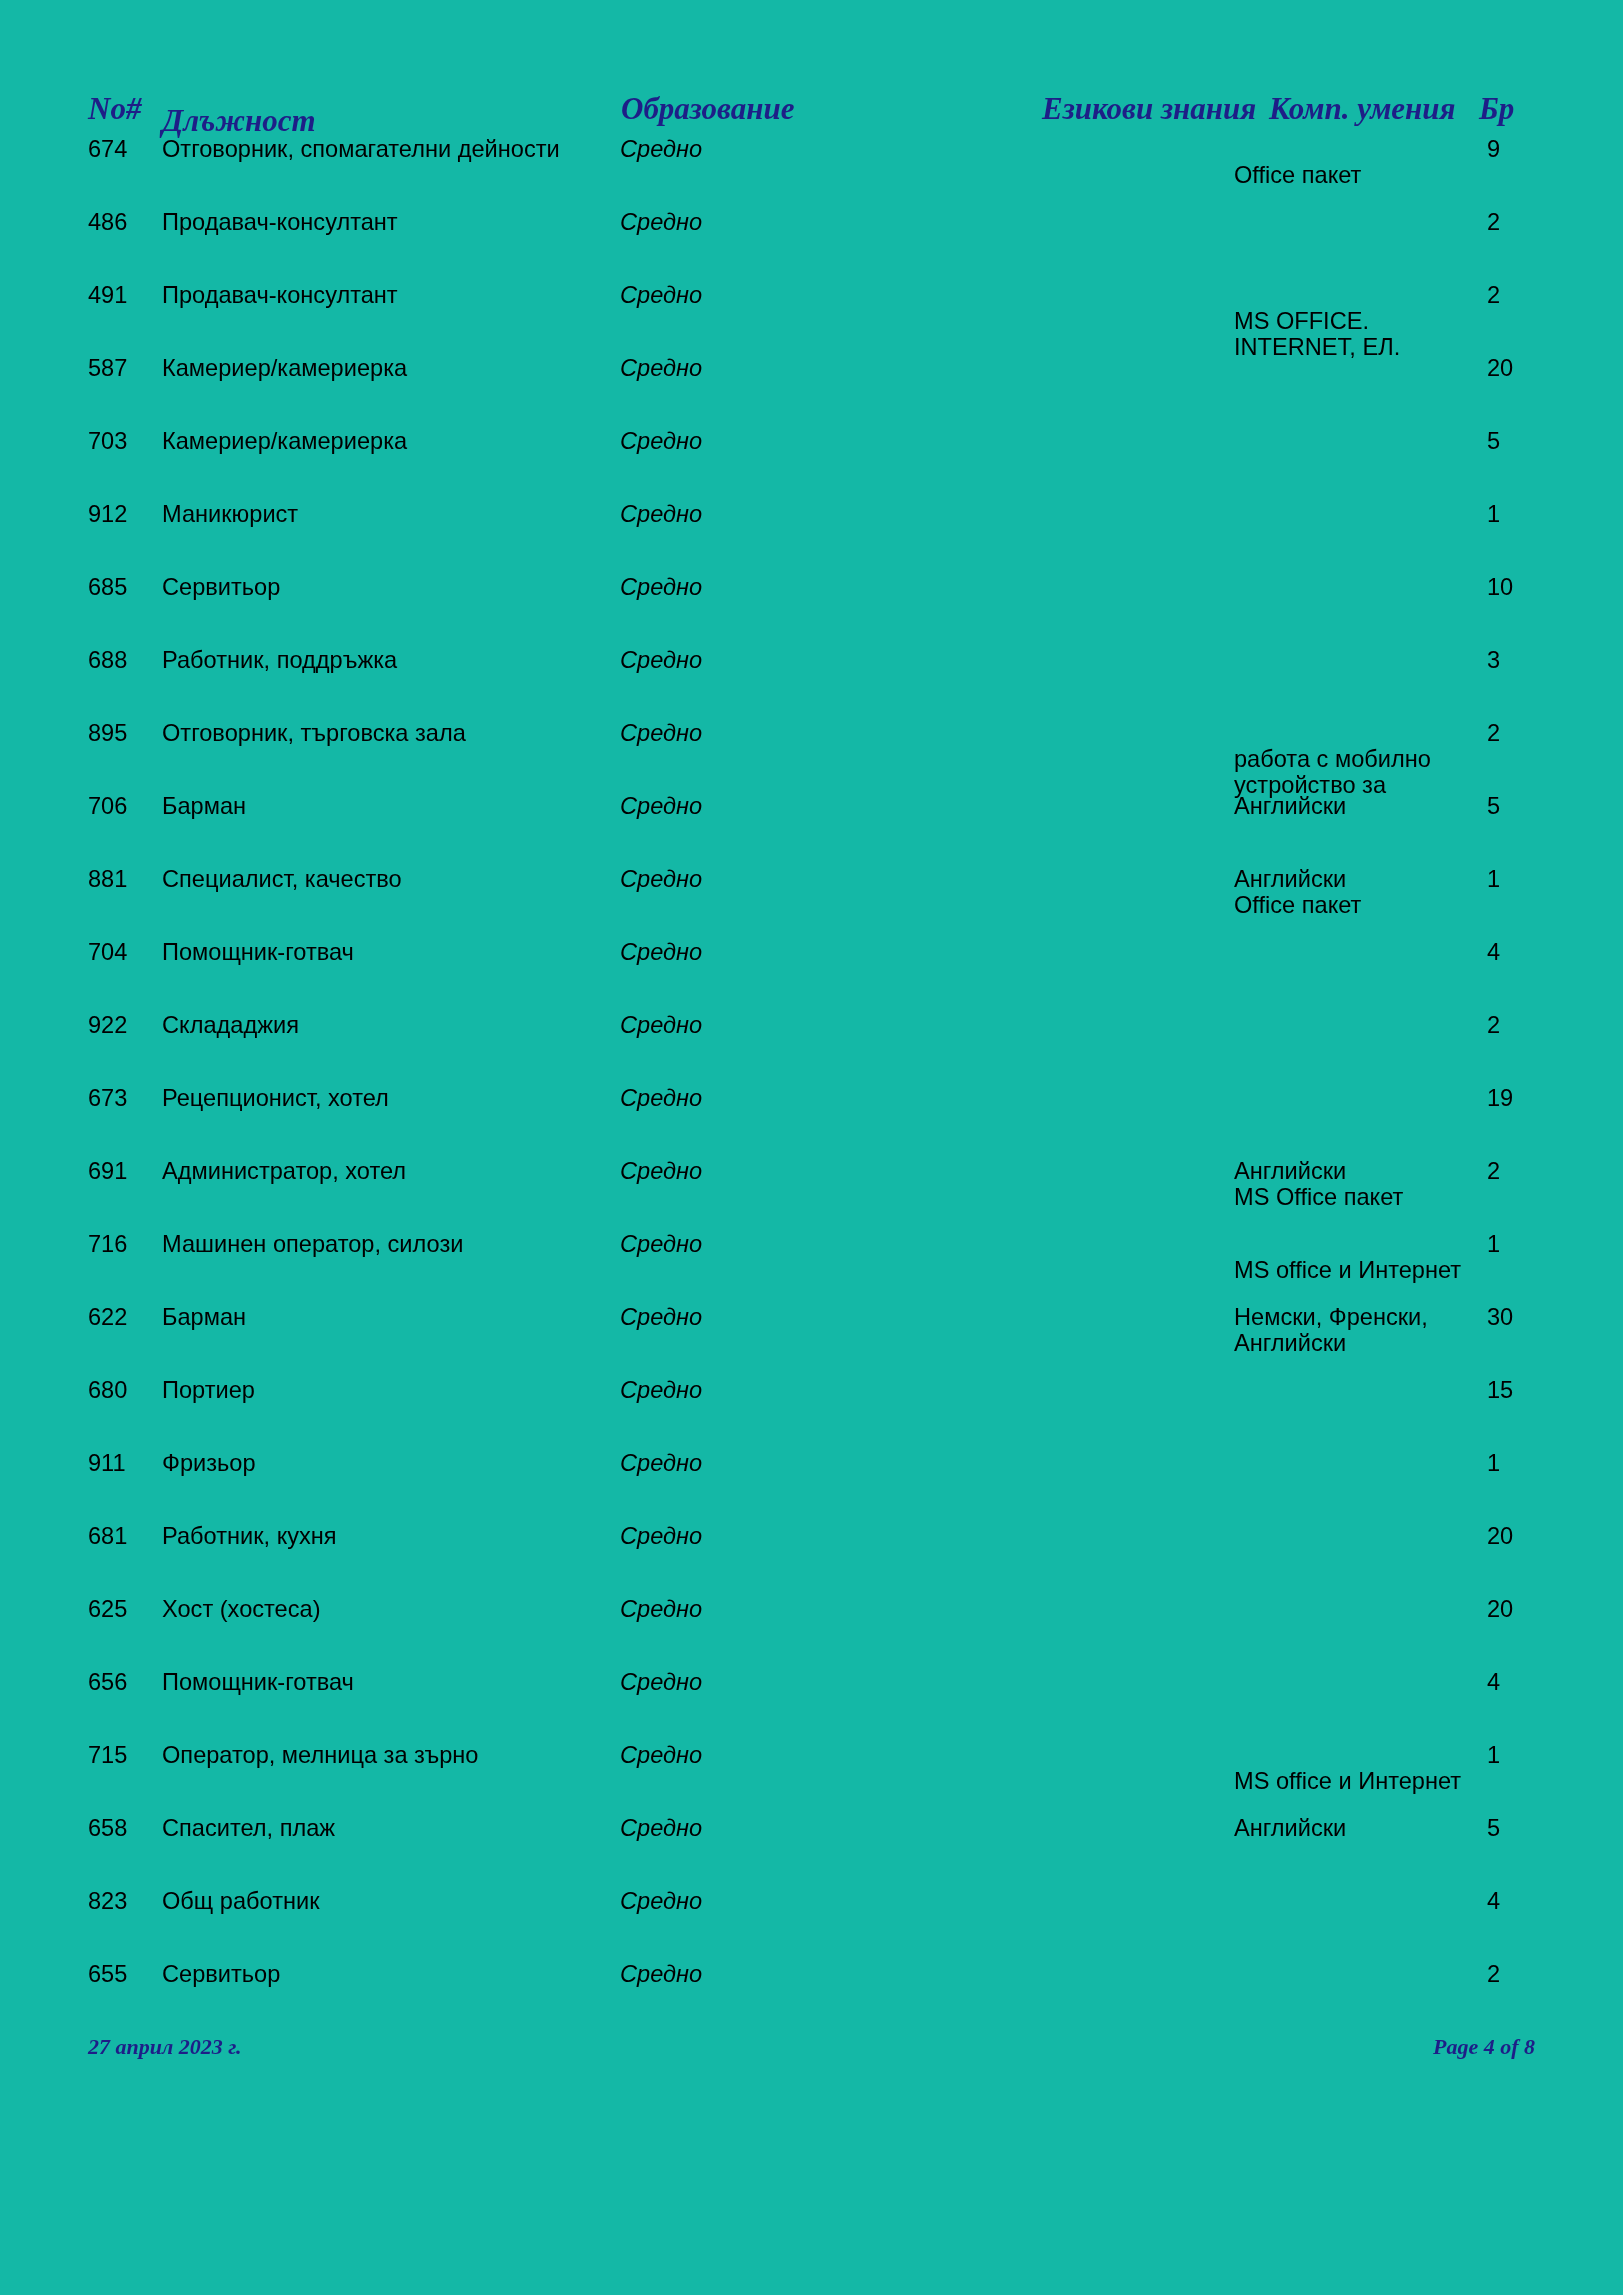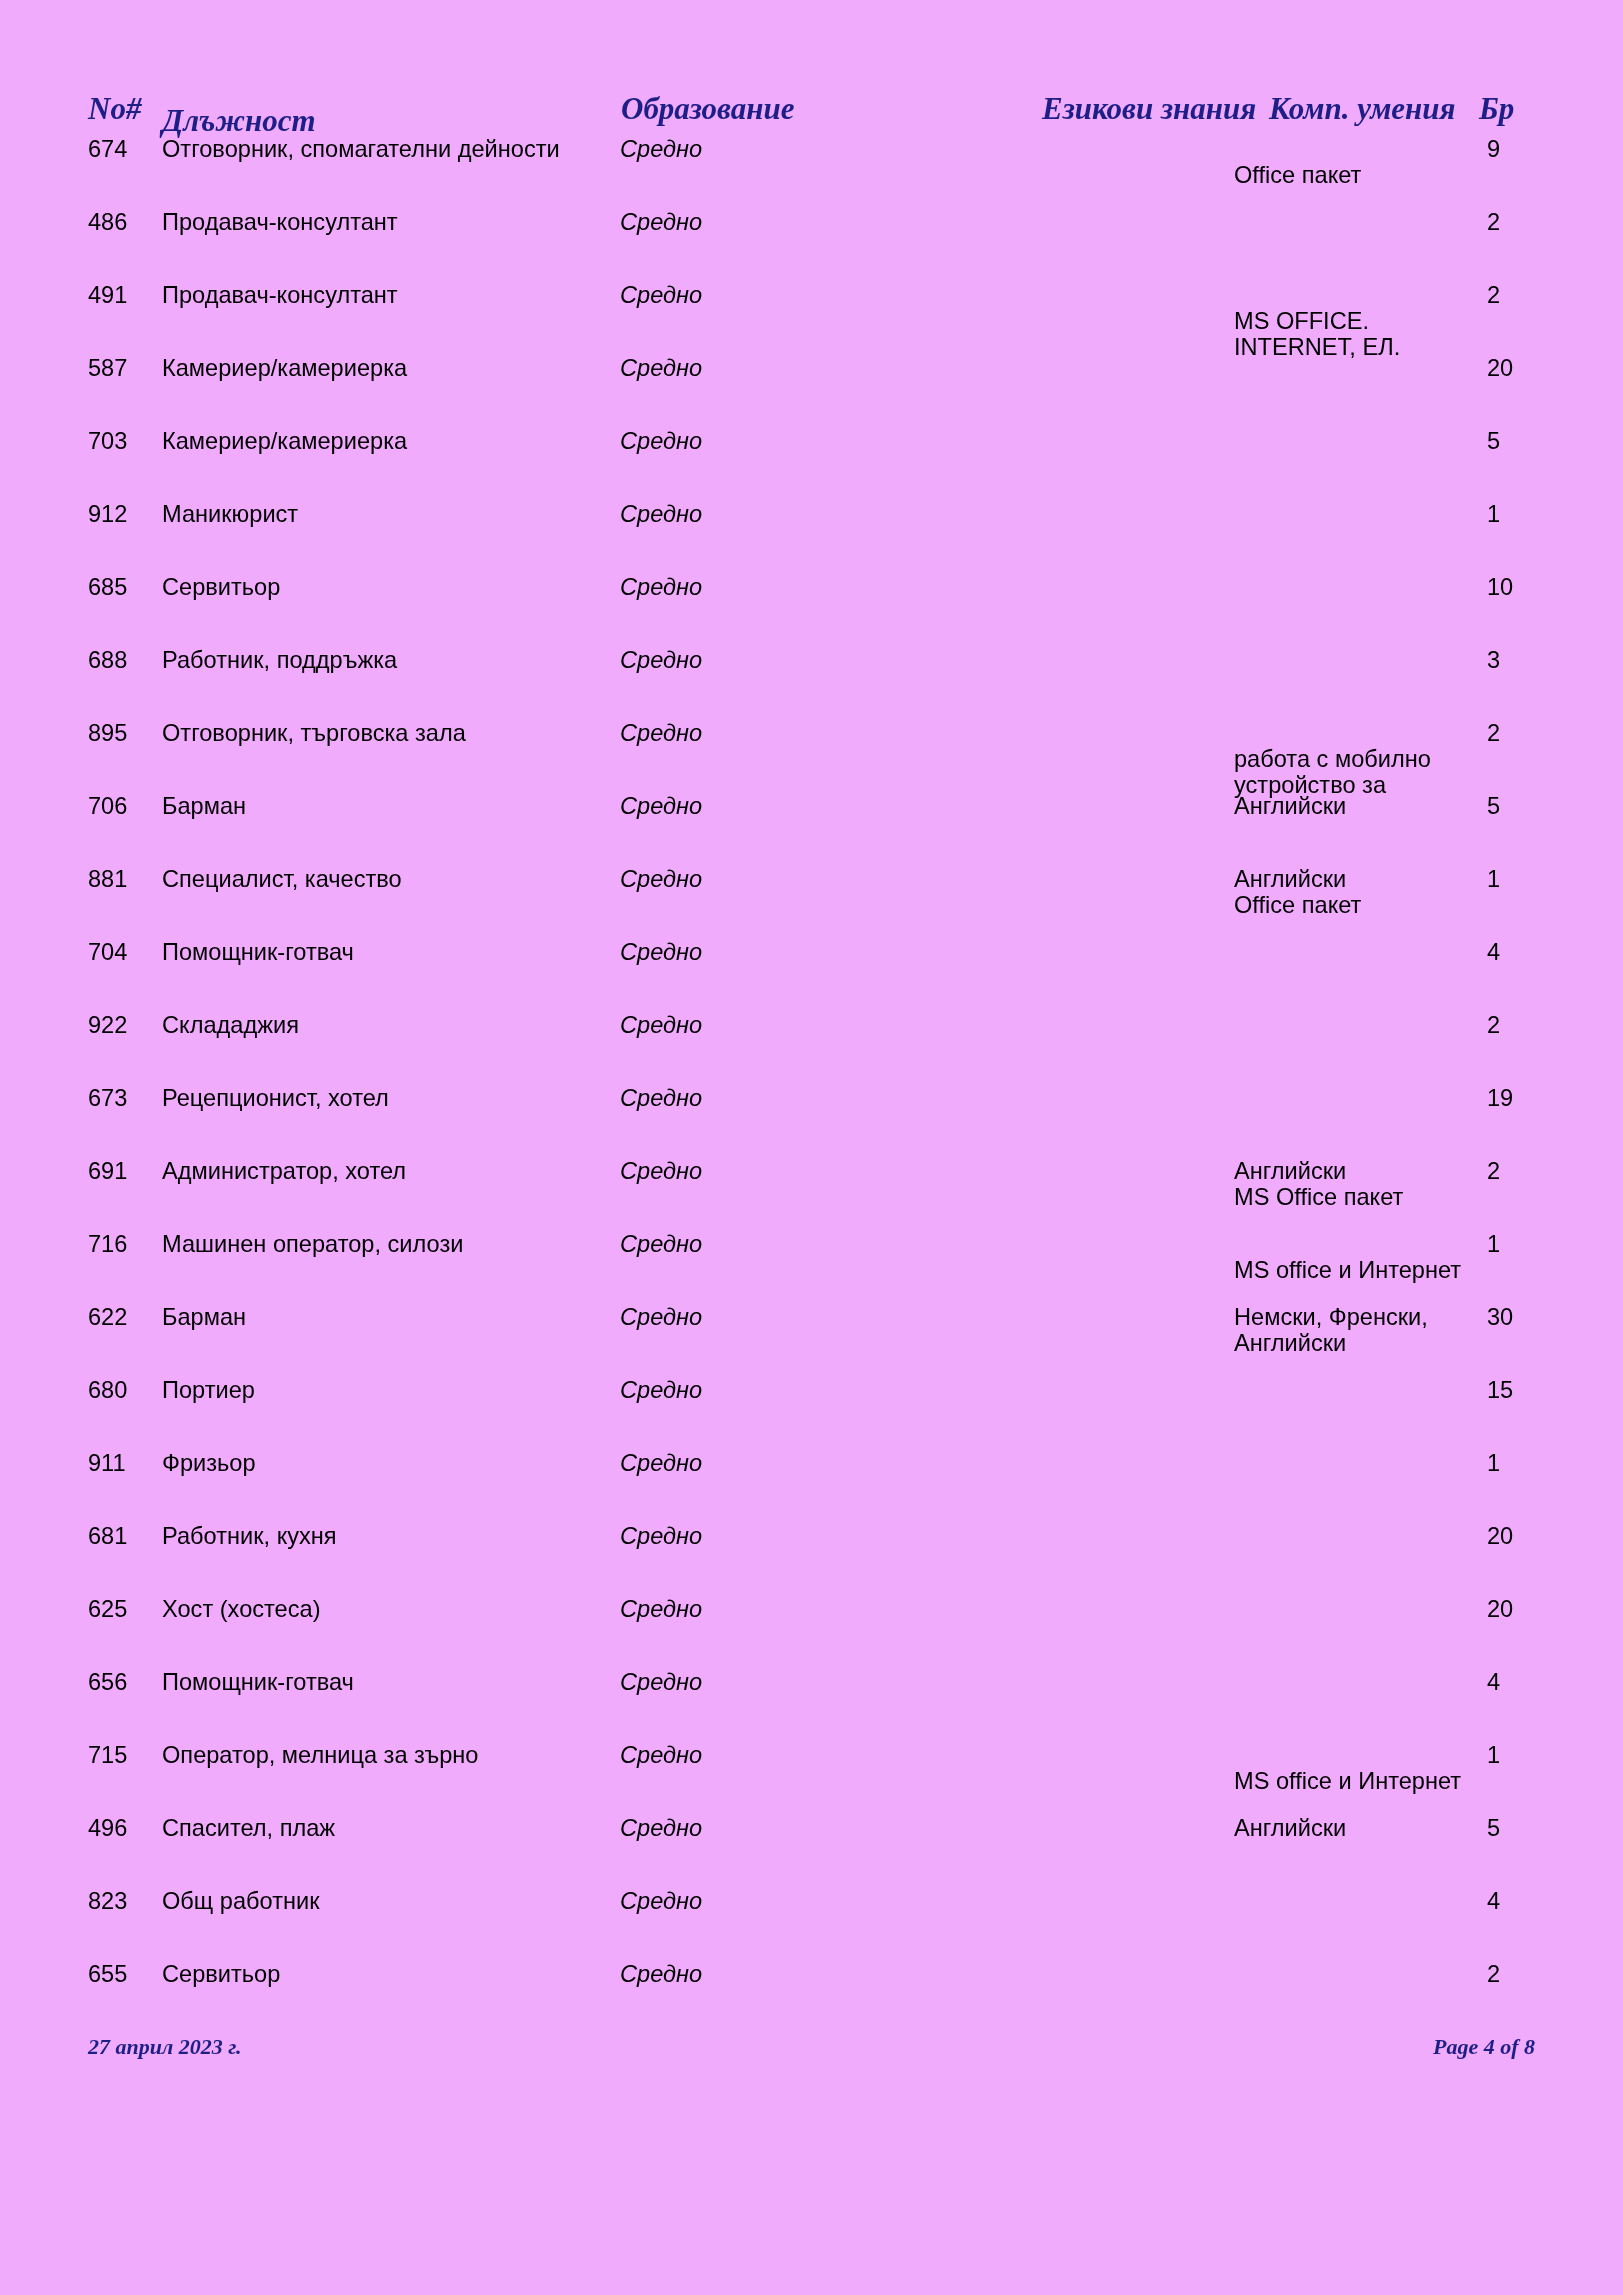--- a/index.html
+++ b/index.html
@@ -5,21 +5,21 @@
 <style>
   html, body {
     margin: 0;
     padding: 0;
     background: #ffffff;
   }
   .page {
     position: relative;
     width: 1623px;
     height: 2295px;
-    background: #f0abfc;
+    background: #14b8a6;
     overflow: hidden;
     font-family: "Liberation Sans", "DejaVu Sans", sans-serif;
     color: #000000;
   }
   
   .table-header {
     position: absolute;
     top: 90px;
     left: 0;
     width: 100%;
@@ -297,21 +297,21 @@
     <span class="c title">Оператор, мелница за зърно</span>
     <span class="c edu">Средно</span>
     <span class="c skills">
           <div class="skill-line spacer">&nbsp;</div>
           <div class="skill-line comp">MS office и Интернет</div>
         </span>
     <span class="c count">1</span>
   </div>
 
   <div class="row">
-    <span class="c no">496</span>
+    <span class="c no">658</span>
     <span class="c title">Спасител, плаж</span>
     <span class="c edu">Средно</span>
     <span class="c skills">
           <div class="skill-line lang">Английски</div>
         </span>
     <span class="c count">5</span>
   </div>
 
   <div class="row">
     <span class="c no">823</span>

